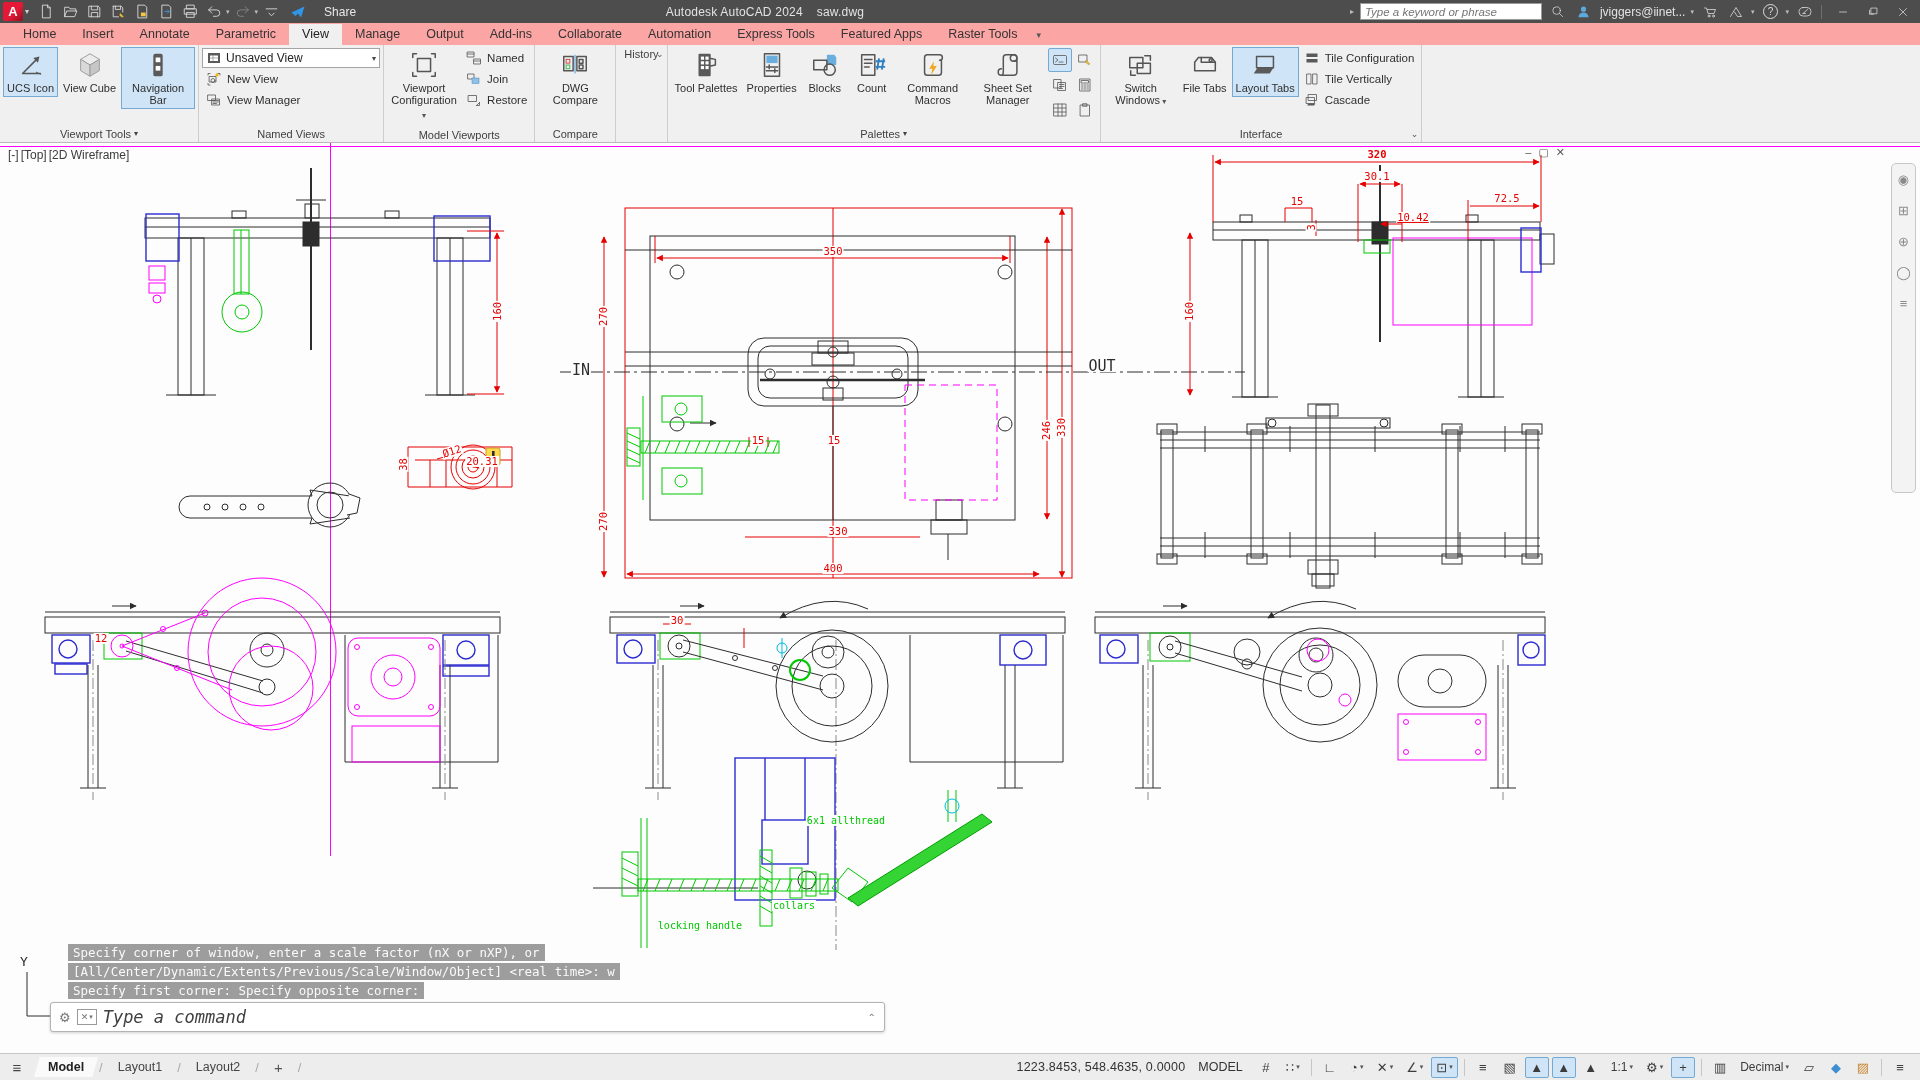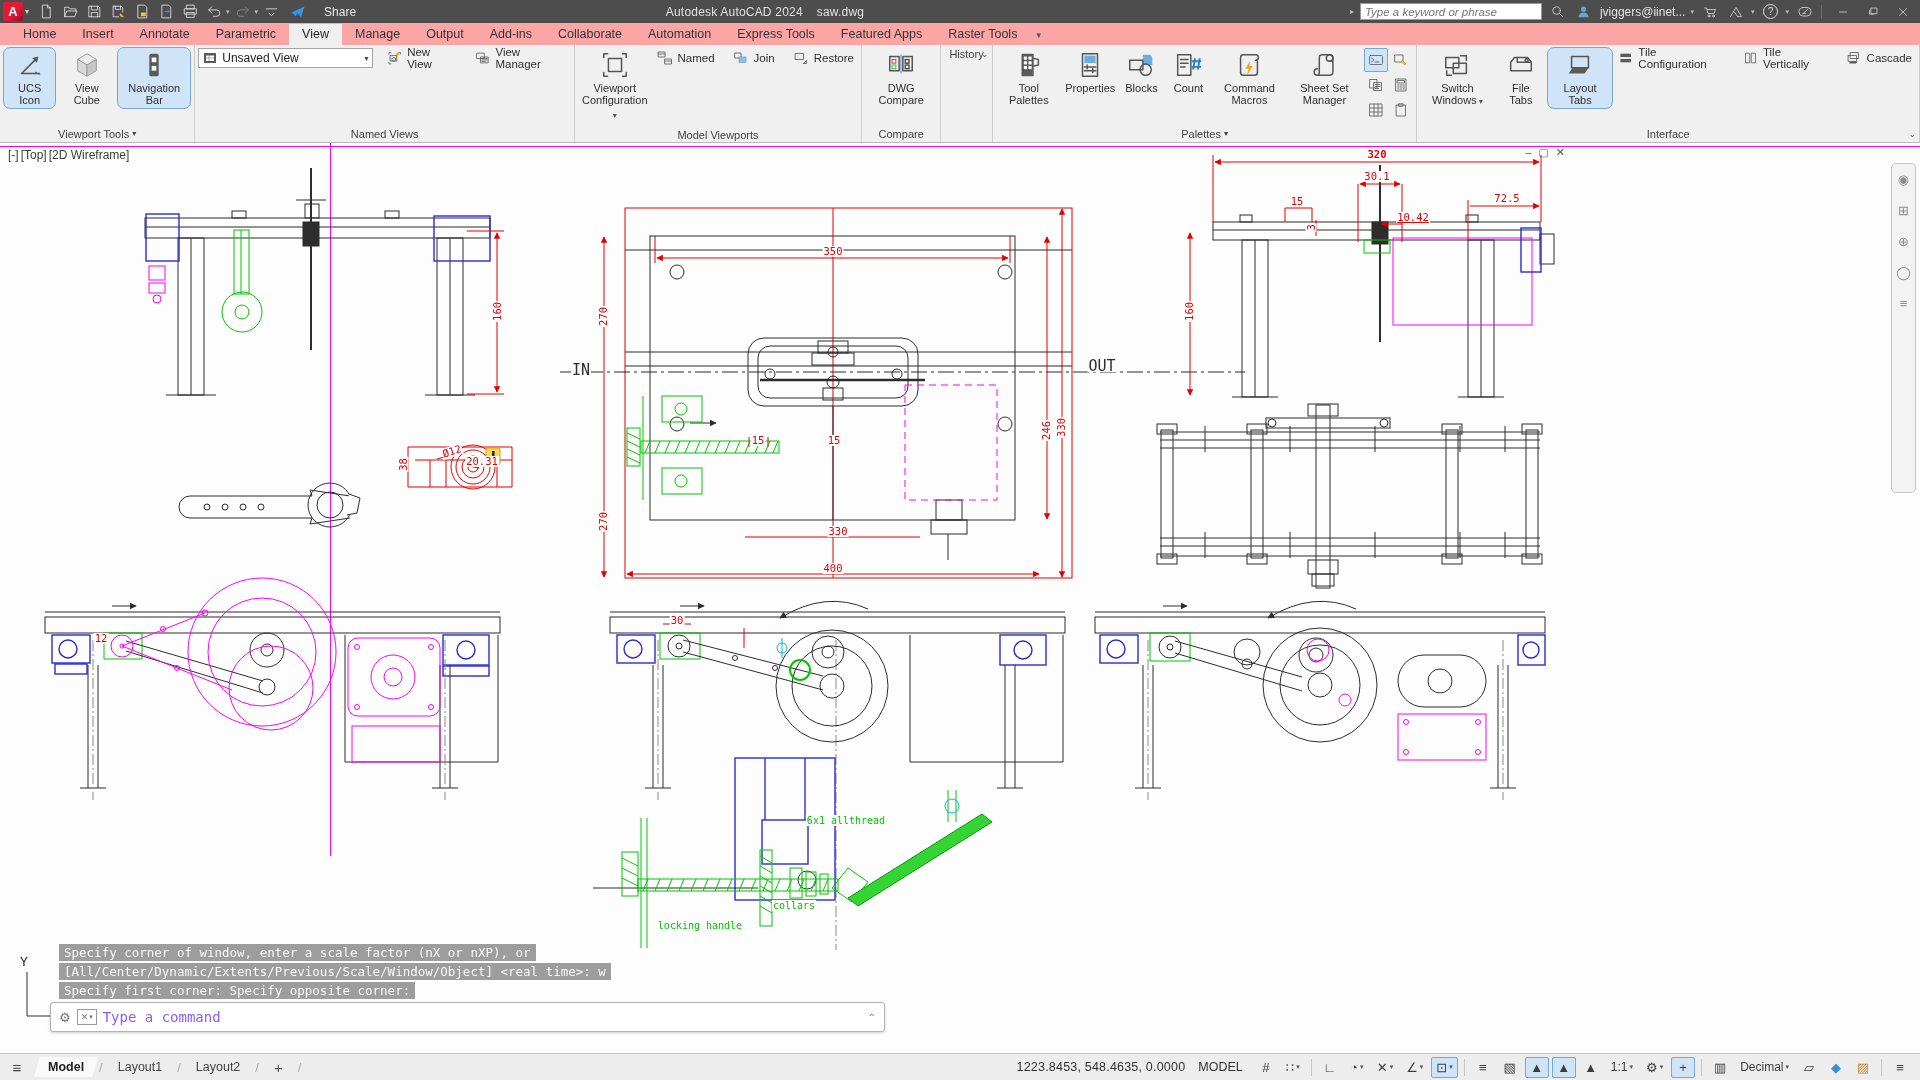--- a/index.html
+++ b/index.html
@@ -36,52 +36,52 @@
   .rtab.active{background:#f0f0f0;color:#222}
   .tab-overflow{margin-left:6px;font-size:9px;color:#555;padding-bottom:5px}
 
   
   .ribbon{position:absolute;left:0;top:45px;width:100%;height:98px;background:#f0f0f0;border-bottom:1px solid #b9b9b9;display:flex}
   .panel{display:flex;flex-direction:column;border-right:1px solid #cdcdcd;height:100%}
   .panel-body{flex:1;display:flex;align-items:flex-start;padding:2px 3px;gap:1px}
   .panel-foot{height:17px;display:flex;align-items:center;justify-content:center;font-size:11px;color:#3f3f3f;gap:3px;position:relative;padding:0 8px}
   .panel-foot .corner{position:absolute;right:3px;font-size:9px;color:#555}
   .bigbtn{min-width:46px;max-width:74px;padding:2px 3px;display:flex;flex-direction:column;align-items:center;
-    border:1px solid transparent;border-radius:7px;color:#555}
+    border:1px solid transparent;border-radius:0;color:#555}
   .bigbtn .lbl{font-size:11px;line-height:12px;color:#2f2f2f;text-align:center;margin-top:2px;white-space:normal}
   .bigbtn.hl{background:#cfe4f6;border-color:#74a9d4}
   .bb-dd{font-size:8px;color:#555}
-  .vcol{display:flex;flex-direction:row;gap:10px;padding-top:1px}
+  .vcol{display:flex;flex-direction:column;gap:1px;padding-top:1px}
   .combo{width:178px;height:20px;background:#fff;border:1px solid #a5a5a5;display:flex;align-items:center;font-size:12px;color:#222;padding:0 3px;gap:4px}
   .combo .cdd{margin-left:auto;font-size:8px;color:#444}
   .rowbtn{display:flex;align-items:center;gap:5px;height:20px;font-size:11.5px;color:#2f2f2f;padding:0 4px;color:#2f2f2f}
   .rowbtn .ic16{color:#555}
   .igrid{display:grid;grid-template-columns:24px 24px;grid-auto-rows:24px;gap:1px;margin-left:2px;padding-top:1px}
   .gcell{display:flex;align-items:center;justify-content:center;border:1px solid transparent;border-radius:2px;color:#555}
   .gcell.hl{background:#cfe4f6;border-color:#74a9d4}
   .ic{width:30px;height:30px;display:block}
   .ic16{width:16px;height:16px;display:block}
   .ic .s,.ic16 .s{stroke:currentColor;fill:none;stroke-width:1.6;stroke-linejoin:round;stroke-linecap:round}
 
   
   .canvas{position:absolute;left:0;top:143px;width:1920px;height:910px;background:#fdfdfd;overflow:hidden}
   .canvas svg.cad{position:absolute;left:0;top:0}
   .vp-label{position:absolute;left:8px;top:5px;font-size:12px;color:#3c3c3c;display:flex;gap:2px}
   .vp-winctl{position:absolute;right:355px;top:3px;display:flex;gap:7px;color:#5a5a5a;font-size:11px}
   .dimlbl{position:absolute;transform:translate(-50%,-55%);font-family:"DejaVu Sans Mono",monospace;
     font-size:10.5px;background:#fdfdfd;padding:0 1px;white-space:nowrap;line-height:11px}
   .navfloat{position:absolute;right:4px;top:20px;width:25px;height:330px;background:rgba(238,238,238,.72);
     border:1px solid #c7c7c7;border-radius:5px;display:flex;flex-direction:column;align-items:center;padding-top:8px;gap:16px;color:#8b8b8b;font-size:13px}
-  .cmd-hist{position:absolute;left:59px;top:801px;font-family:"DejaVu Sans Mono",monospace;font-size:12.5px;color:#fafafa}
+  .cmd-hist{position:absolute;left:68px;top:801px;font-family:"DejaVu Sans Mono",monospace;font-size:12.5px;color:#fafafa}
   .cmd-hist div{display:table;background:rgba(140,140,140,.85);padding:1px 5px;margin-bottom:2px;white-space:pre}
   .cmdbar{position:absolute;left:50px;top:859px;width:835px;height:30px;background:#fff;border:1px solid #b3b3b3;
     border-radius:3px;box-shadow:0 1px 3px rgba(0,0,0,.18);display:flex;align-items:center;padding:0 8px;gap:6px}
   .cmdbar .wrench{color:#777;font-size:13px}
   .cmd-ic{width:20px;height:16px;border:1px solid #999;color:#777;font-size:9px;display:flex;align-items:center;justify-content:center;gap:1px}
-  .cmd-text{font-family:"DejaVu Sans Mono",monospace;font-size:14px;color:#8b5cf6}
+  .cmd-text{font-family:"DejaVu Sans Mono",monospace;font-style:italic;font-size:17px;color:#404040}
   .cmd-collapse{margin-left:auto;color:#777;font-size:10px}
 
   
   .statusbar{position:absolute;left:0;top:1053px;width:100%;height:27px;background:#ededed;border-top:1px solid #c6c6c6;
     display:flex;align-items:center;font-size:12.5px;color:#3c3c3c}
   .sb-menu{width:34px;text-align:center;font-size:15px;color:#444}
   .mtab{padding:3px 14px;color:#444;position:relative}
   .mtab.active{background:#fafafa;font-weight:bold;color:#222;clip-path:polygon(9% 0,100% 0,91% 100%,0 100%)}
   .mslash{color:#aaa;margin:0 1px;font-size:13px}
   .sb-right{margin-left:auto;display:flex;align-items:center;gap:3px;padding-right:8px}

